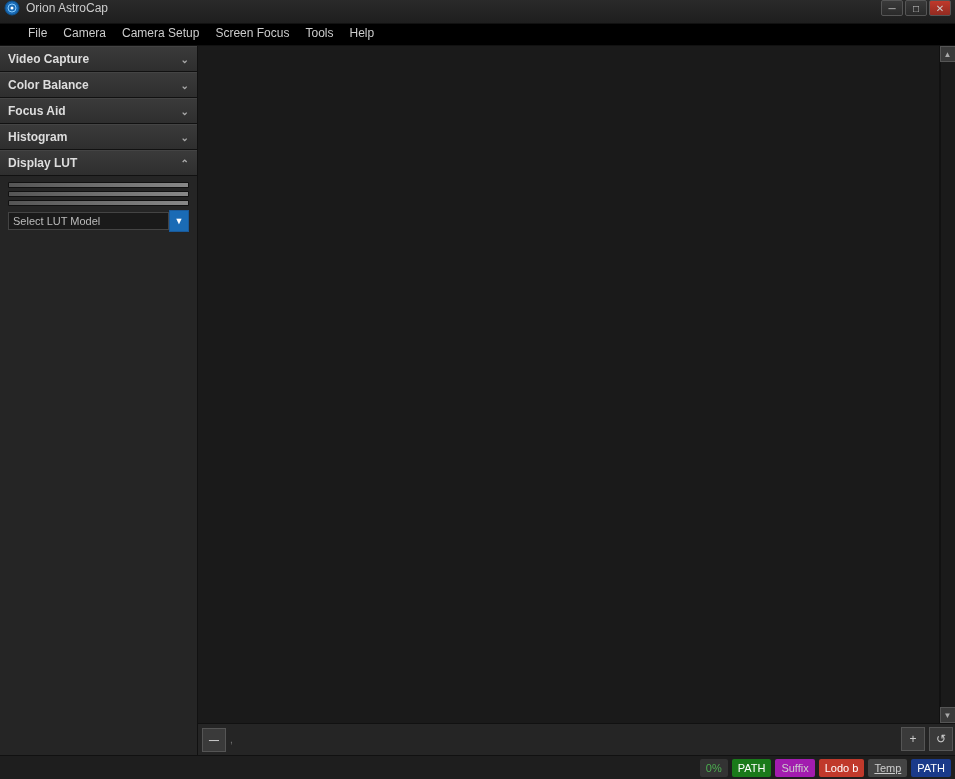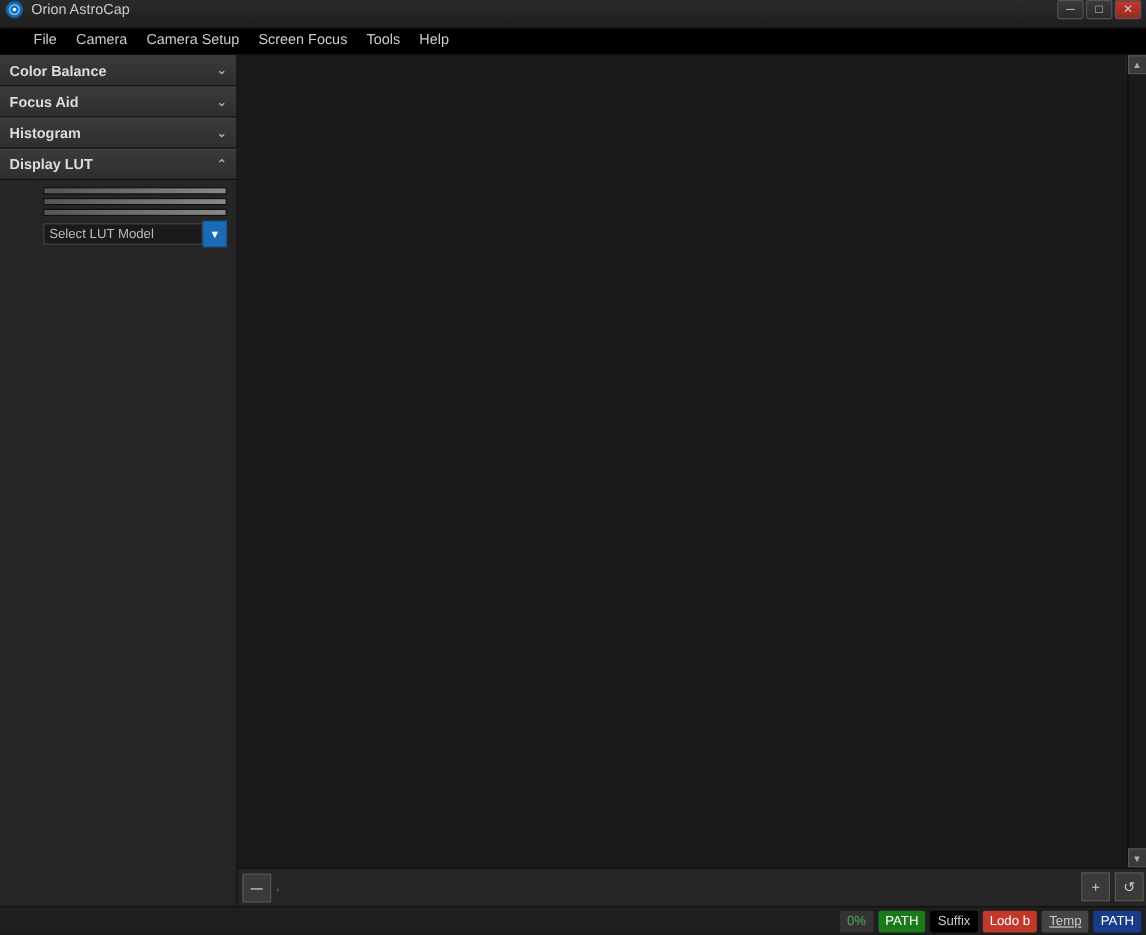--- a/index.html
+++ b/index.html
@@ -103,21 +103,20 @@
       font-size: 10px;
       color: #aaa;
     }
     .chevron-up::after { content: '⌃'; }
     .chevron-down::after { content: '⌄'; }
 
     
     #display-lut-content {
       padding: 6px 8px;
       background: #252525;
-      margin-left: 28px;
     }
     .lut-slider-row {
       height: 6px;
       background: #1a1a1a;
       border: 1px solid #111;
       margin-bottom: 3px;
       position: relative;
       border-radius: 1px;
     }
     .lut-slider-fill {
@@ -297,20 +296,24 @@
   <span class="menu-item">Camera Setup</span>
   <span class="menu-item">Screen Focus</span>
   <span class="menu-item">Tools</span>
   <span class="menu-item">Help</span>
 </div>
 
 <div id="main-layout">
 
   <div id="sidebar">
 
+    <div class="section-header">
+      <span>Video Capture</span>
+      <span class="chevron chevron-down"></span>
+    </div>
 
     <div class="section-header">
       <span>Color Balance</span>
       <span class="chevron chevron-down"></span>
     </div>
 
     <div class="section-header">
       <span>Focus Aid</span>
       <span class="chevron chevron-down"></span>
     </div>
@@ -369,21 +372,21 @@
 </div>
 
 <div id="status-bar">
   <div class="status-spacer"></div>
   <div class="status-segment" style="background:#333; color:#4caf50;">
     <span>0%</span>
   </div>
   <div class="status-segment" style="background:#1a7a1a; color:#fff;">
     <span>PATH</span>
   </div>
-  <div class="status-segment" style="background:#000000; color:#ccc;">
+  <div class="status-segment" style="background:#a21caf; color:#ccc;">
     <span>Suffix</span>
   </div>
   <div class="status-segment" style="background:#c0392b; color:#fff;">
     <span>Lodo b</span>
   </div>
   <div class="status-segment" style="background:#444; color:#ccc;text-decoration:underline;">
     <span>Temp</span>
   </div>
   <div class="status-segment" style="background:#1a3a8a; color:#fff;">
     <span>PATH</span>

